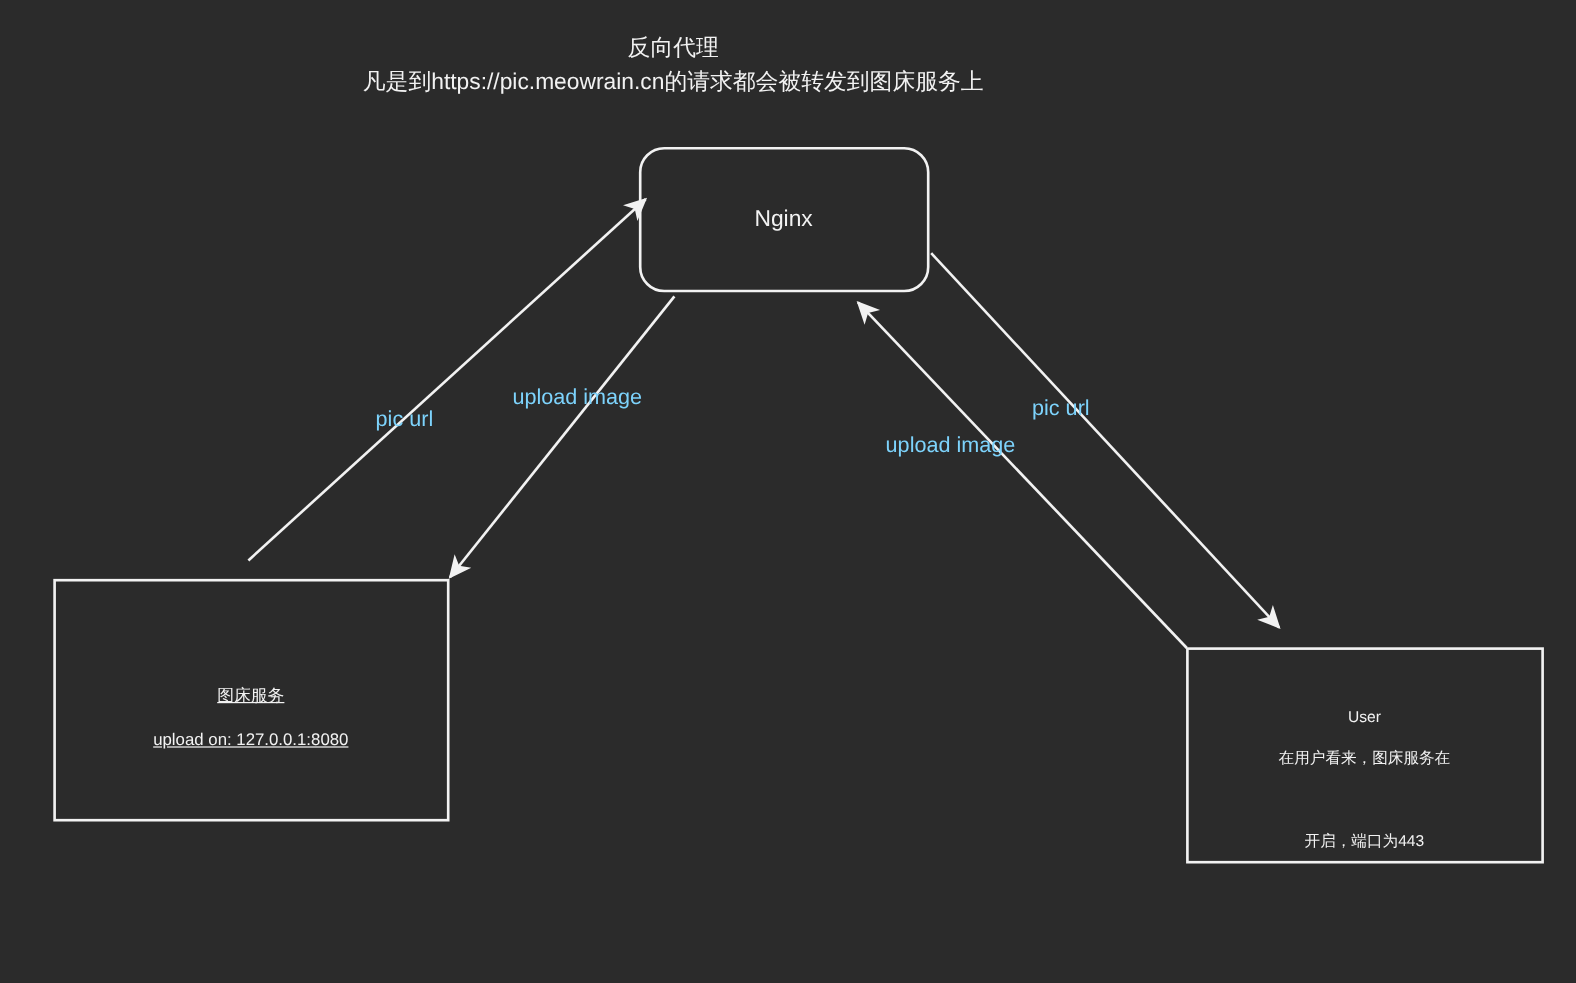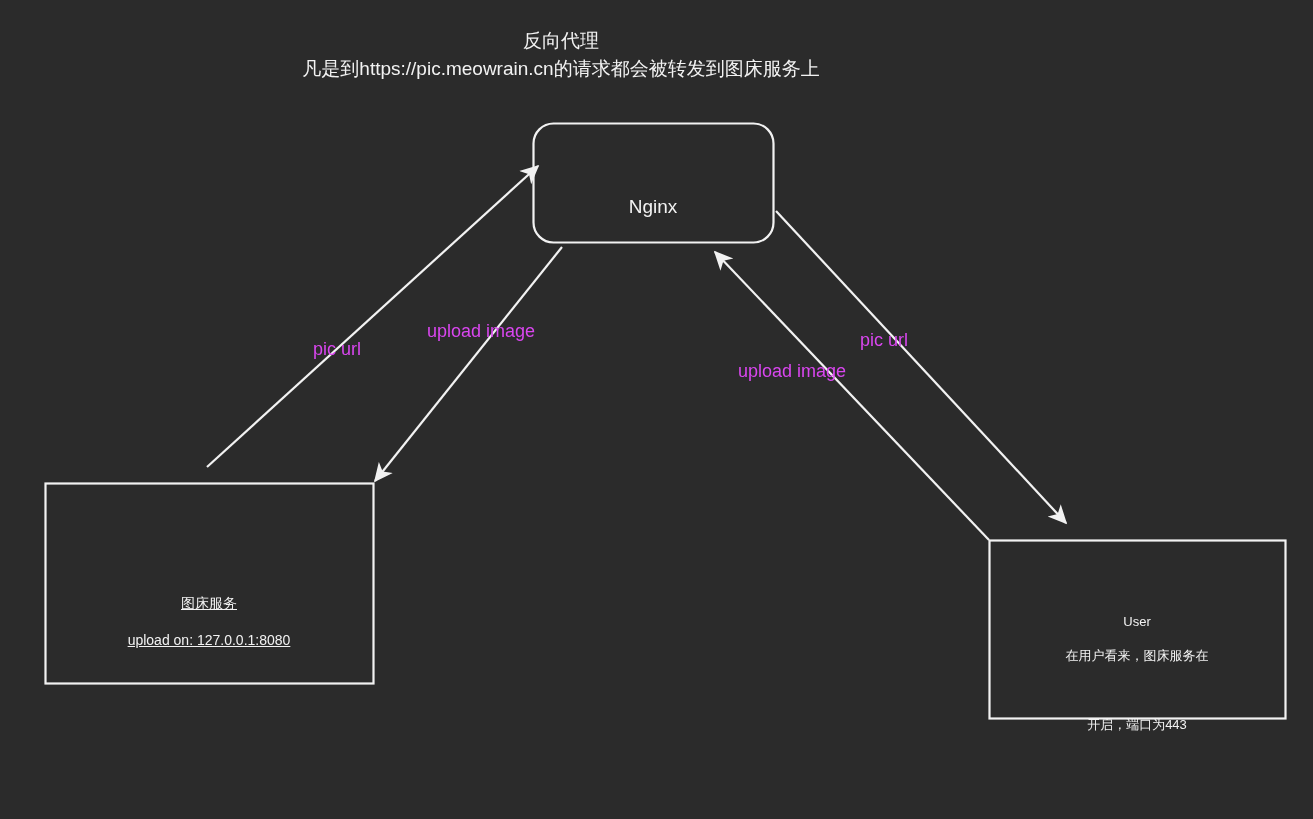--- a/index.html
+++ b/index.html
@@ -22,21 +22,20 @@
     top: 0;
     width: 1313px;
     height: 819px;
   }
   .node-label {
     position: absolute;
     text-align: center;
     color: #f2f2f2;
     line-height: 1.32;
     white-space: pre-line;
-    margin-top: 24px;
   }
   #title-block {
     position: absolute;
     left: 0;
     top: 27px;
     width: 1090px;
     text-align: center;
     font-size: 19px;
     line-height: 28px;
     color: #f2f2f2;
@@ -62,21 +61,21 @@
   #node-user-label {
     left: 997px;
     top: 572px;
     width: 280px;
     font-size: 13px;
   }
 
   
   .edge-label {
     position: absolute;
-    color: #d946ef;
+    color: #7dd3fc;
     font-size: 18px;
     white-space: nowrap;
   }
   #edge-label-pic-url-left   { left: 313px; top: 339px; }
   #edge-label-upload-left    { left: 427px; top: 321px; }
   #edge-label-pic-url-right  { left: 860px; top: 330px; }
   #edge-label-upload-right   { left: 738px; top: 361px; }
 </style>
 </head>
 <body>

